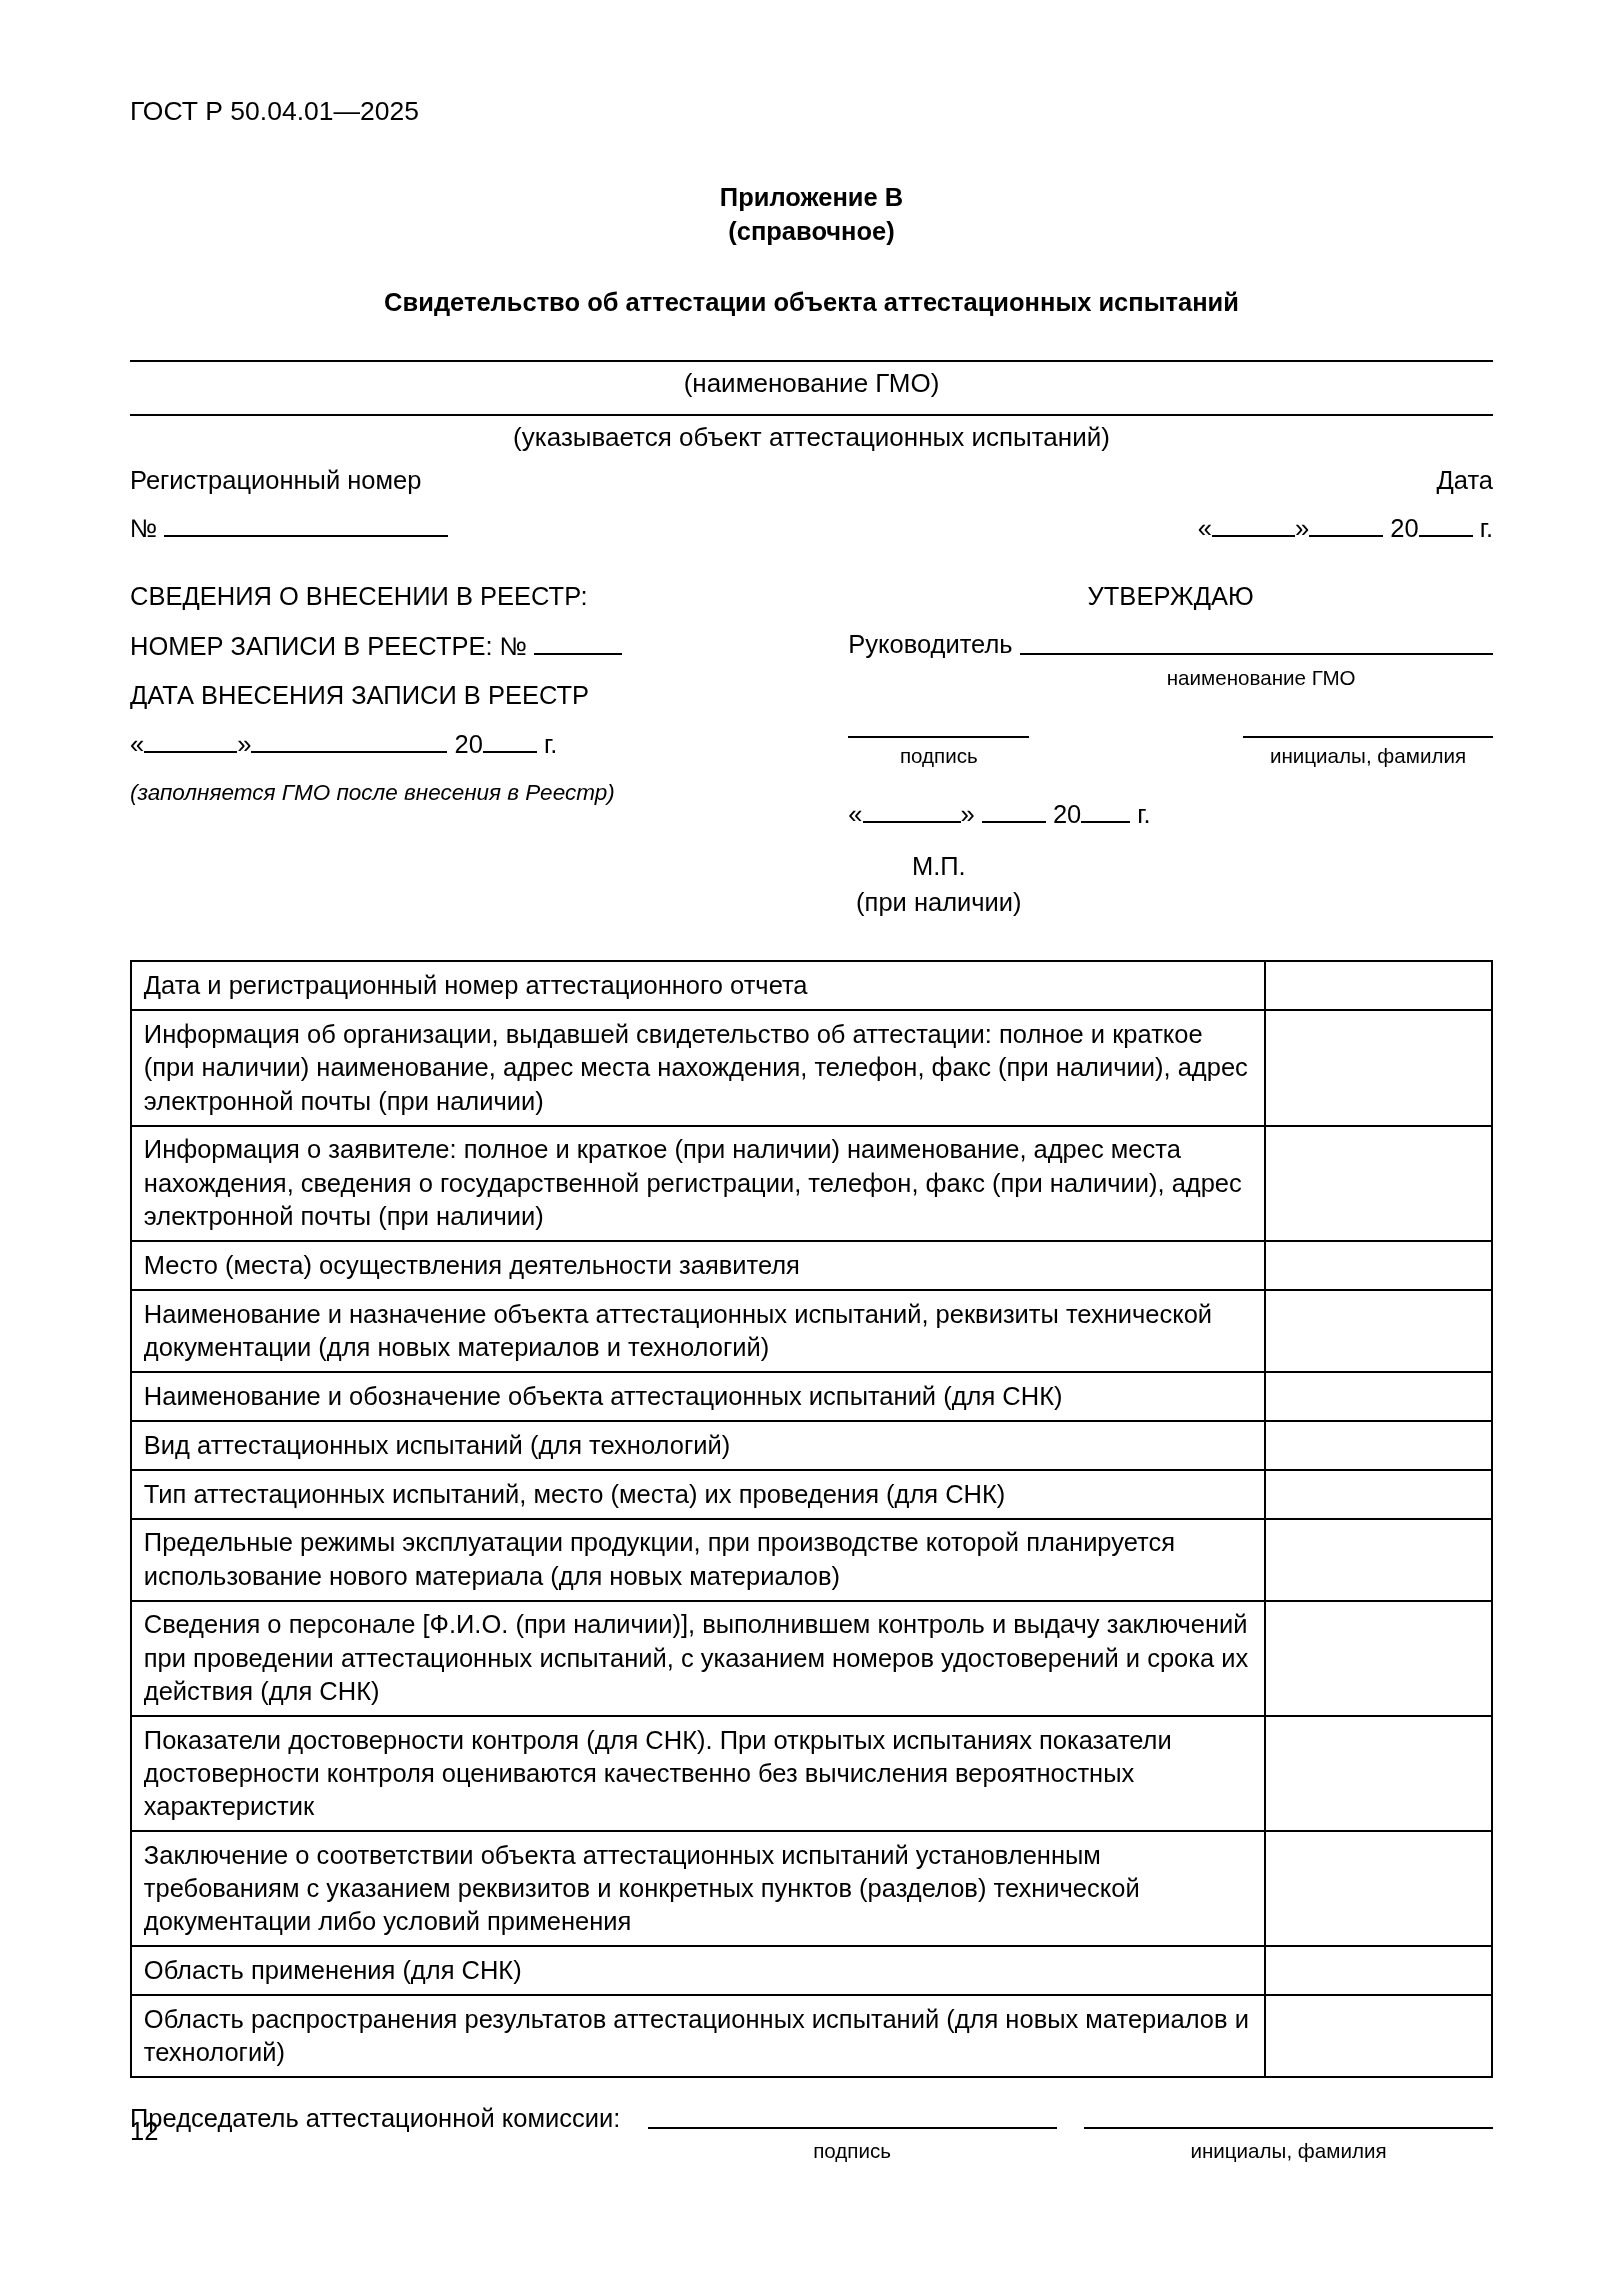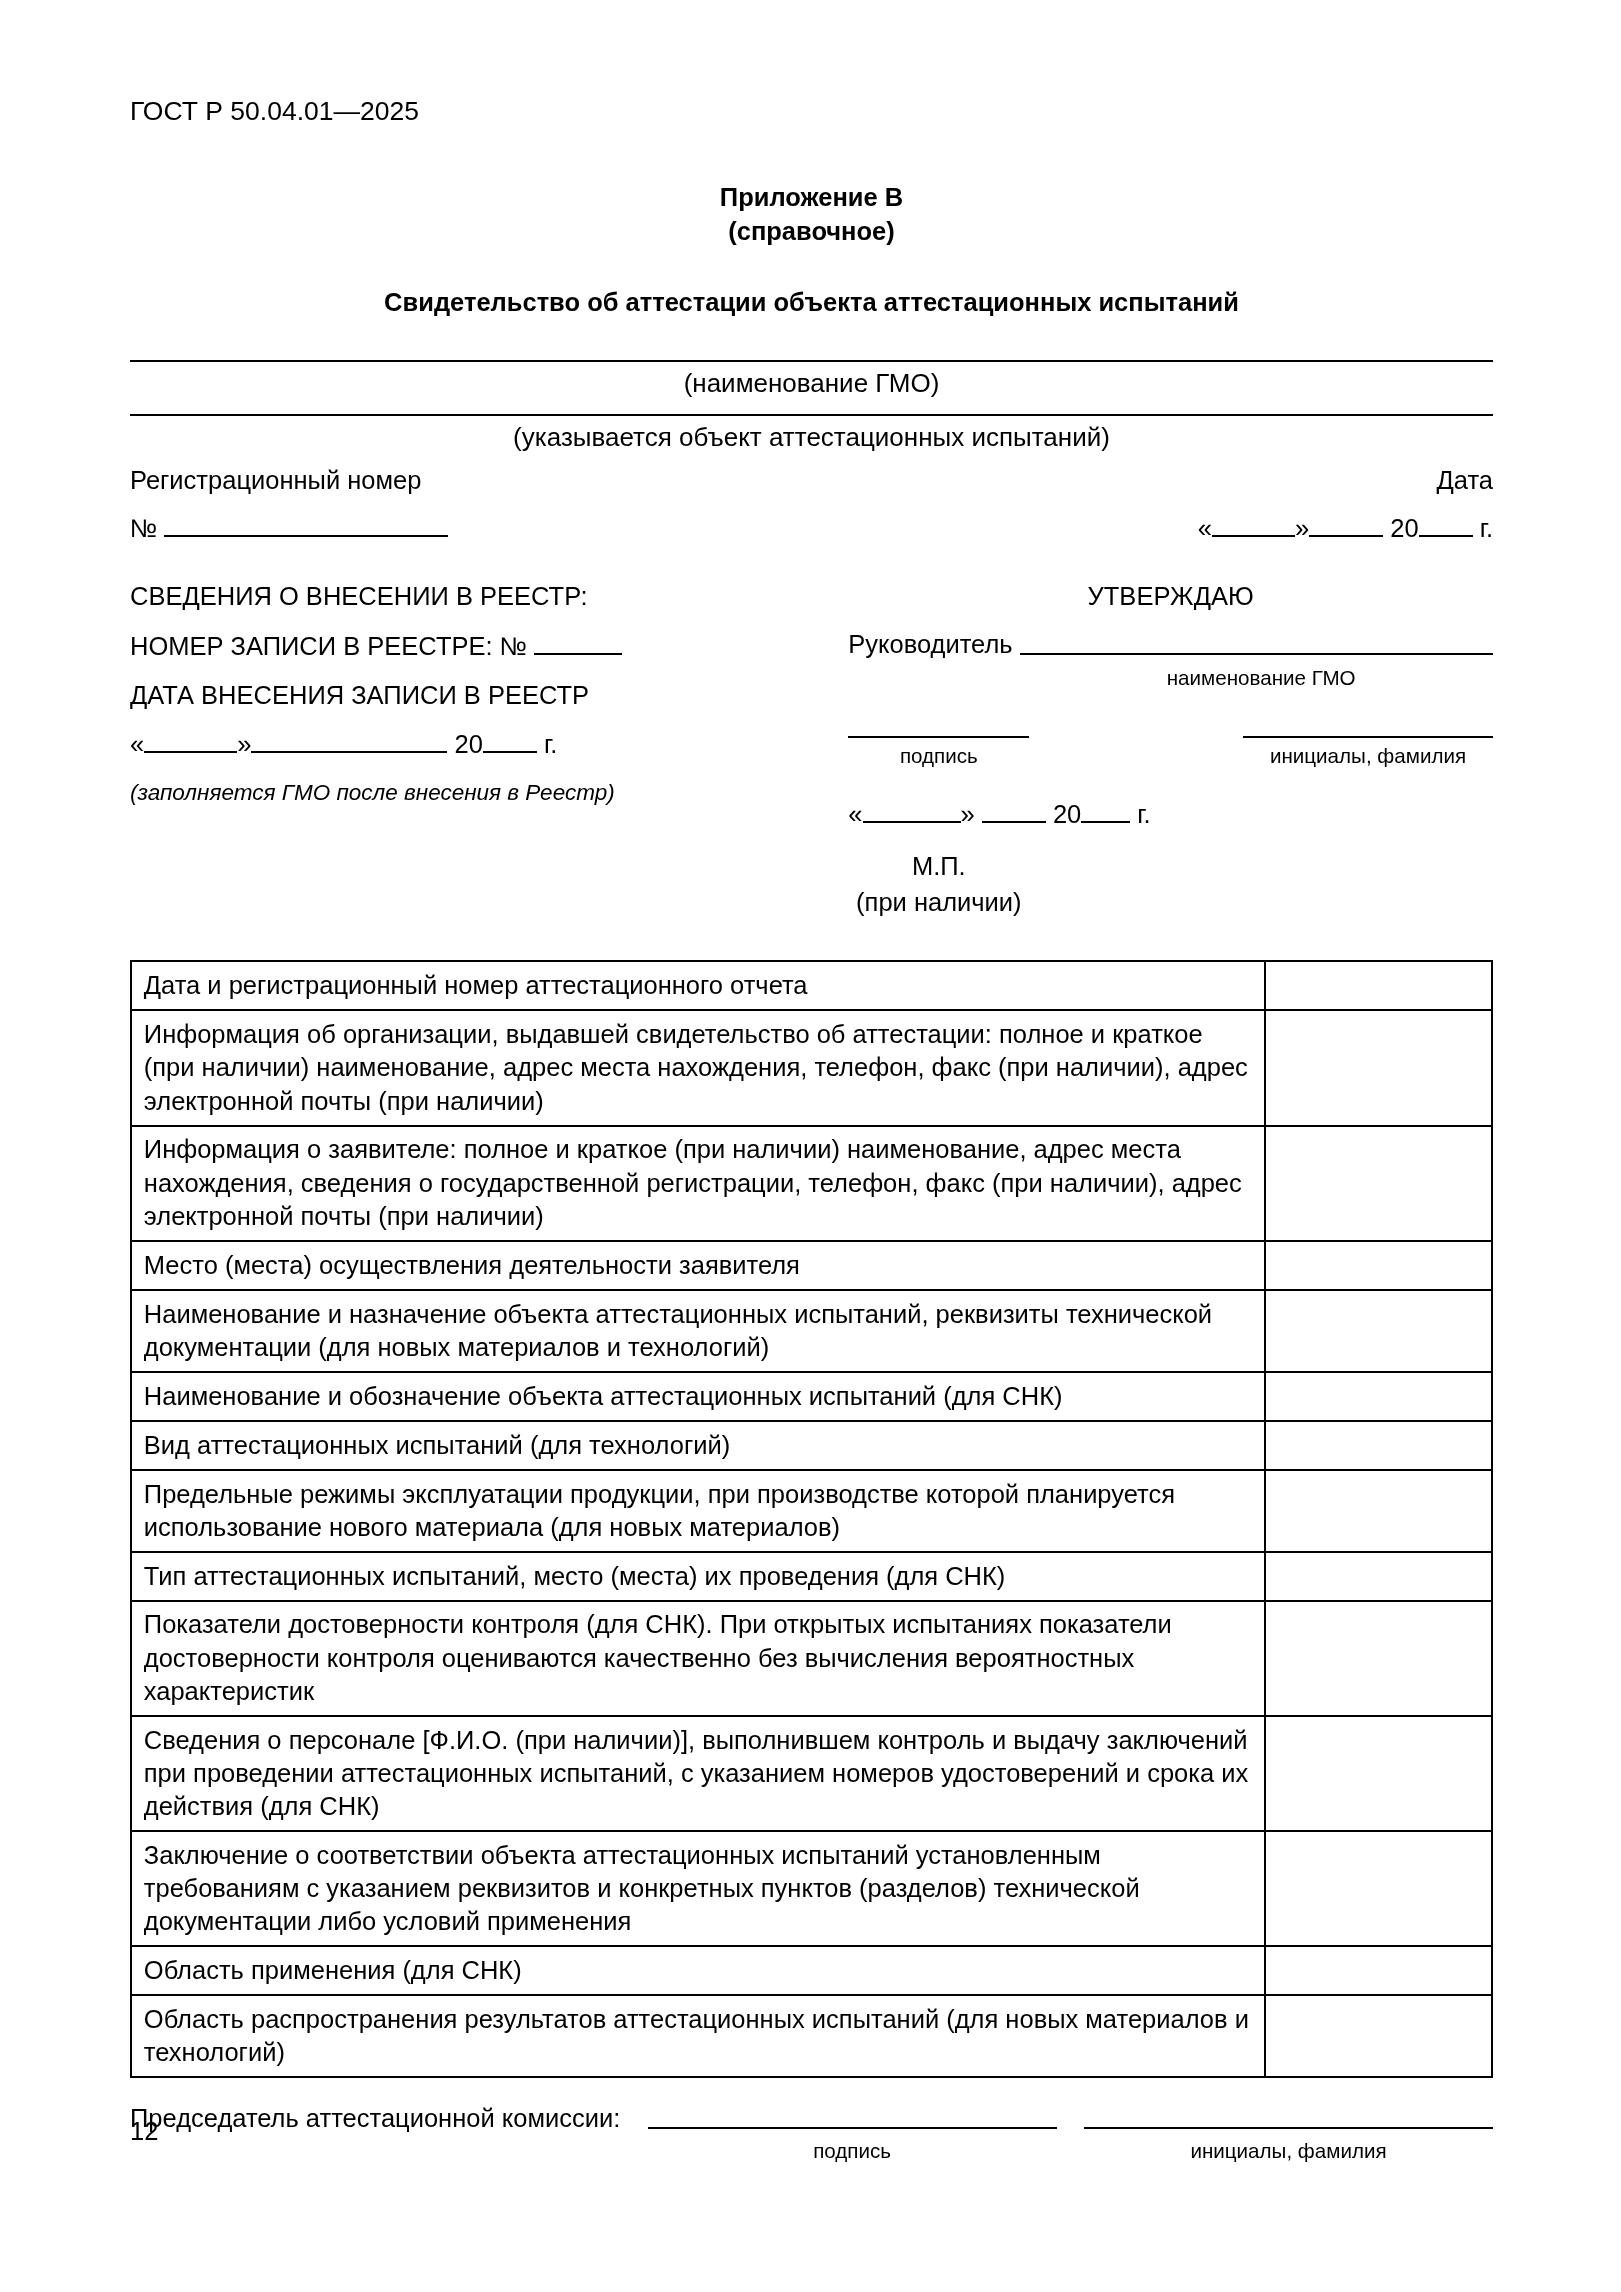--- a/index.html
+++ b/index.html
@@ -185,33 +185,33 @@
         </tr>
         <tr>
           <td class="t-label">Наименование и обозначение объекта аттестационных испытаний (для СНК)</td>
           <td class="t-value"></td>
         </tr>
         <tr>
           <td class="t-label">Вид аттестационных испытаний (для технологий)</td>
           <td class="t-value"></td>
         </tr>
         <tr>
+          <td class="t-label">Тип аттестационных испытаний, место (места) их проведения (для СНК)</td>
+          <td class="t-value"></td>
+        </tr>
+        <tr>
           <td class="t-label">Предельные режимы эксплуатации продукции, при производстве которой планируется использование нового материала (для новых материалов)</td>
           <td class="t-value"></td>
         </tr>
         <tr>
-          <td class="t-label">Тип аттестационных испытаний, место (места) их проведения (для СНК)</td>
+          <td class="t-label">Сведения о персонале [Ф.И.О. (при наличии)], выполнившем контроль и выдачу заключений при проведении аттестационных испытаний, с указанием номеров удостоверений и срока их действия (для СНК)</td>
           <td class="t-value"></td>
         </tr>
         <tr>
           <td class="t-label">Показатели достоверности контроля (для СНК). При открытых испытаниях показатели достоверности контроля оцениваются качественно без вычисления вероятностных характеристик</td>
-          <td class="t-value"></td>
-        </tr>
-        <tr>
-          <td class="t-label">Сведения о персонале [Ф.И.О. (при наличии)], выполнившем контроль и выдачу заключений при проведении аттестационных испытаний, с указанием номеров удостоверений и срока их действия (для СНК)</td>
           <td class="t-value"></td>
         </tr>
         <tr>
           <td class="t-label">Заключение о соответствии объекта аттестационных испытаний установленным требованиям с указанием реквизитов и конкретных пунктов (разделов) технической документации либо условий применения</td>
           <td class="t-value"></td>
         </tr>
         <tr>
           <td class="t-label">Область применения (для СНК)</td>
           <td class="t-value"></td>
         </tr>

